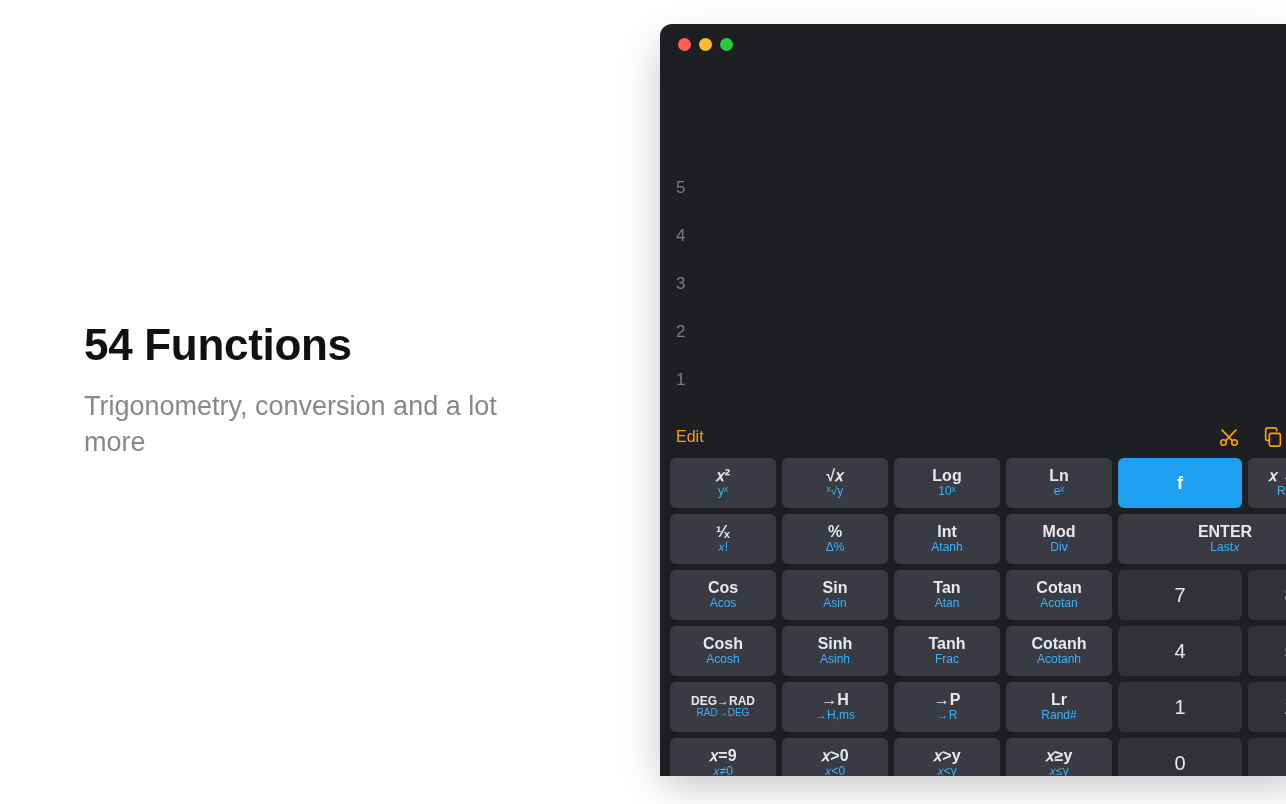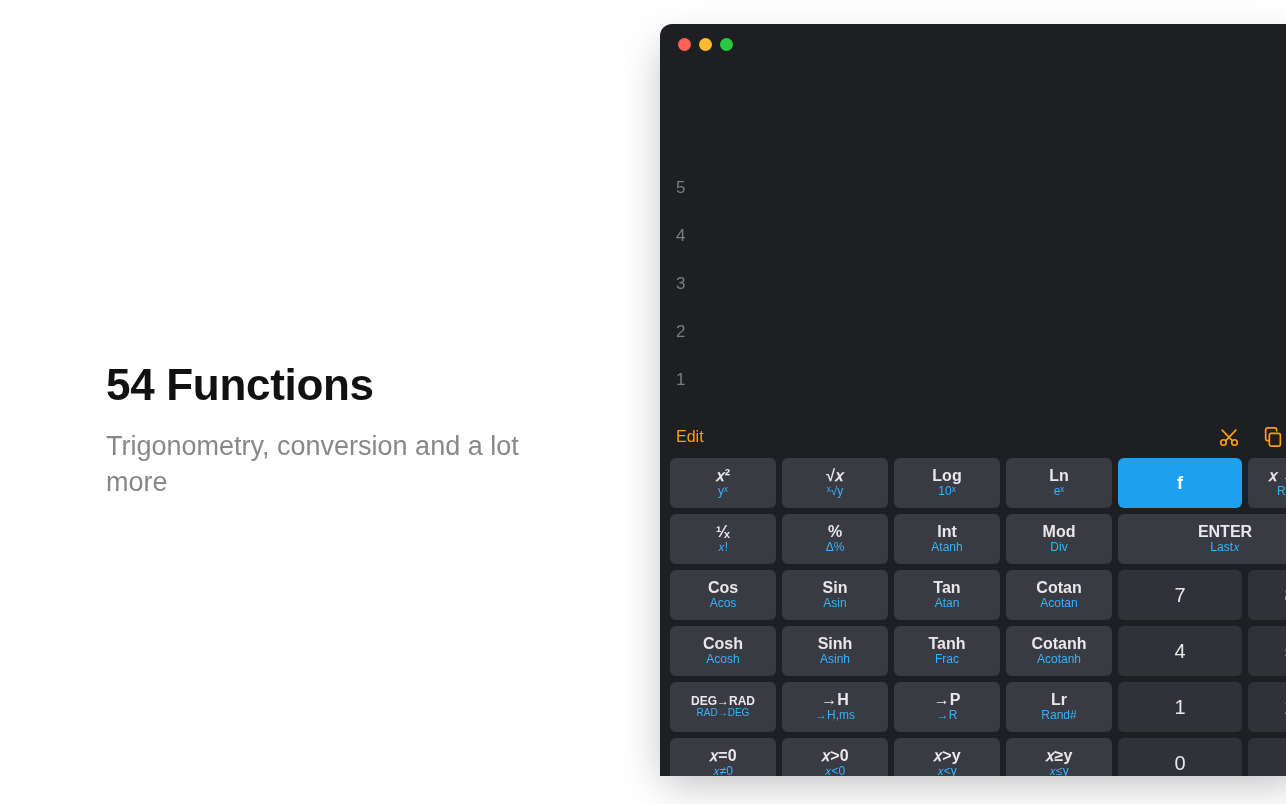--- a/index.html
+++ b/index.html
@@ -5,23 +5,22 @@
 * { margin: 0; padding: 0; box-sizing: border-box; }
 body {
   width: 1286px; height: 804px;
   font-family: -apple-system, "Helvetica Neue", Helvetica, Arial, sans-serif;
   background: #fff;
   overflow: hidden;
   position: relative;
 }
 .promo {
   position: absolute;
-  left: 106px; top: 320px;
+  left: 84px; top: 320px;
   width: 480px;
-  margin-top: 40px;
 }
 .promo h1 { font-size: 44px; font-weight: 700; color: #111; letter-spacing: -0.3px; }
 .promo p  { margin-top: 18px; font-size: 27px; color: #888; line-height: 1.35; font-weight: 400; }
 
 .shadow {
   position: absolute; left: 662px; top: 44px; width: 640px; height: 740px;
   border-radius: 16px; background: rgba(0,0,0,0.25);
   filter: blur(20px);
 }
 .window {
@@ -216,21 +215,21 @@
         <span class="m">Lr</span>
         <span class="s">Rand#</span>
       </div>
       <div class="key num">
         <span class="m">1</span>
       </div>
       <div class="key num right-half">
         <span class="m">2</span>
       </div>
       <div class="key">
-        <span class="m">𝑥=0</span>
+        <span class="m">𝑥=9</span>
         <span class="s">𝑥≠0</span>
       </div>
       <div class="key">
         <span class="m">𝑥&gt;0</span>
         <span class="s">𝑥&lt;0</span>
       </div>
       <div class="key">
         <span class="m">𝑥&gt;y</span>
         <span class="s">𝑥&lt;y</span>
       </div>

